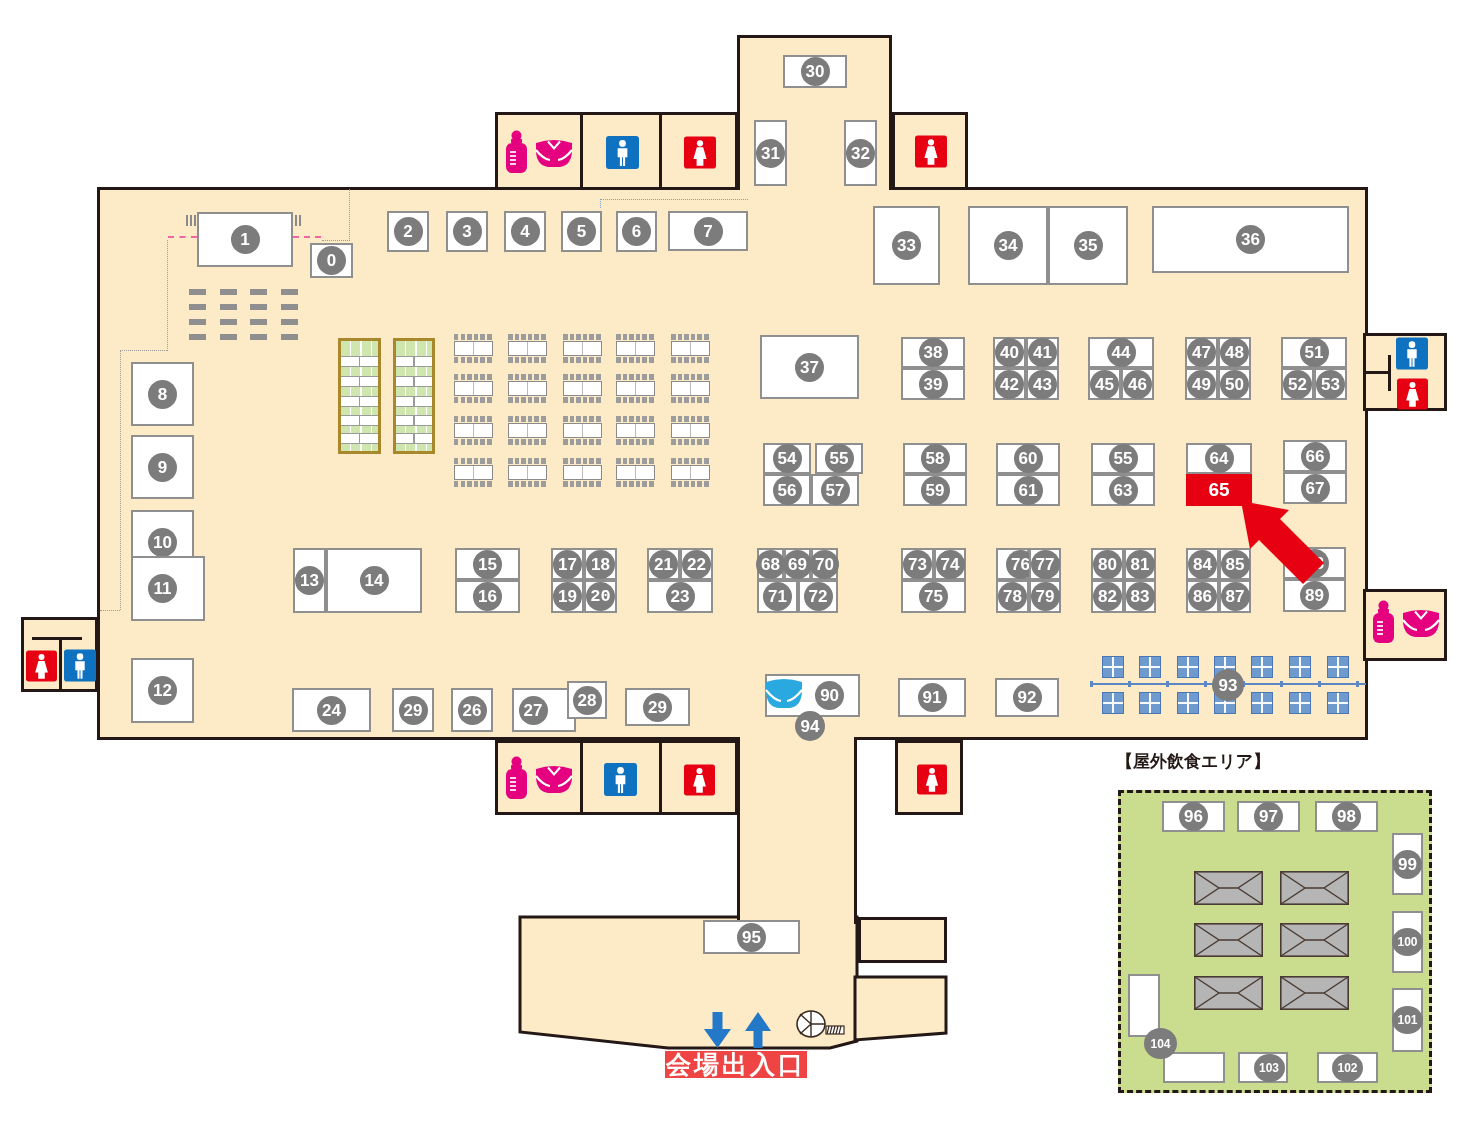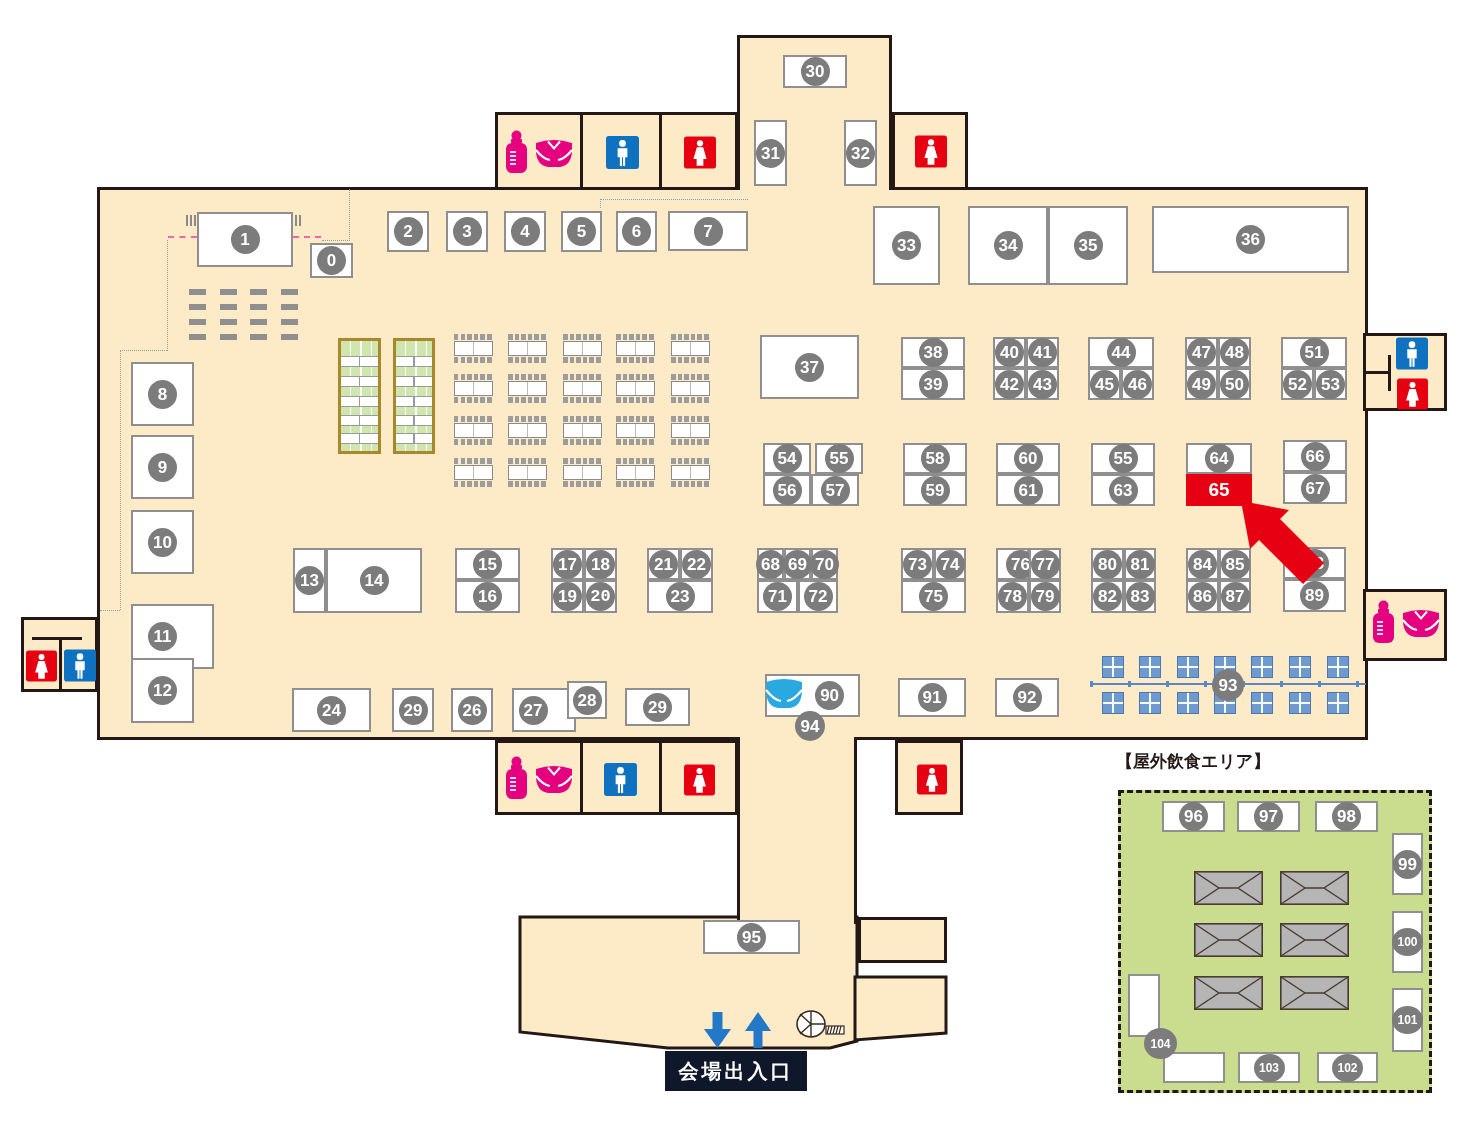--- a/index.html
+++ b/index.html
@@ -16,22 +16,22 @@
        background:repeating-linear-gradient(90deg,#cfe6ae 0 9px,#ffffff 9px 10.5px);}
   .matbar{position:absolute;left:0;right:0;height:9px;background:#fff;border-top:1px solid #9a9a9a;border-bottom:1px solid #9a9a9a;
        background-image:linear-gradient(to right,transparent 48%,#9a9a9a 48%,#9a9a9a 52%,transparent 52%);}
   .chairs{position:absolute;height:6px;background:repeating-linear-gradient(90deg,#9c9c9c 0 4.5px,transparent 4.5px 6.6px);z-index:2;}
   .ctable{position:absolute;height:15px;background:#fff;border:1.5px solid #8a8a8a;box-sizing:border-box;z-index:2;
        background-image:linear-gradient(to right,transparent 48%,#bbb 48%,#bbb 52%,transparent 52%);}
   .dashbar{position:absolute;width:17px;height:6px;background:#8f8f8f;z-index:2;}
   .btab{position:absolute;width:22px;height:22px;box-sizing:border-box;border:1px solid #4a76b8;z-index:2;
        background:linear-gradient(to right,transparent 0 44%,rgba(255,255,255,.95) 44% 56%,transparent 56%),
                   linear-gradient(to bottom,transparent 0 44%,rgba(255,255,255,.95) 44% 56%,transparent 56%),#6f9ace;}
-  #entrance-label{position:absolute;left:665px;top:1051px;width:142px;height:40px;background:#0f172a;color:#fff;
-       font-size:20px;font-weight:bold;display:flex;align-items:center;justify-content:center;letter-spacing:3px;z-index:5;}
+  #entrance-label{position:absolute;left:665px;top:1051px;width:142px;height:27px;background:#ef4444;color:#fff;
+       font-size:25px;font-weight:bold;display:flex;align-items:center;justify-content:center;letter-spacing:3px;z-index:5;}
   #outdoor-title{position:absolute;left:1116px;top:750px;font-size:17px;font-weight:bold;color:#231815;z-index:2;}
   #outdoor-area{position:absolute;left:1118px;top:790px;width:314px;height:303px;background:#cadd8e;border:3px dashed #231815;box-sizing:border-box;z-index:1;}
 </style>
 </head>
 <body>
 
 <div id="map">
 
   <div class="floor" style="left:97px;top:187px;width:1271px;height:553px;"></div>
   <div class="floor" style="left:737px;top:35px;width:155px;height:155px;border-bottom:none;z-index:2;"></div>
@@ -254,21 +254,21 @@
       </div>
       <div class="booth" style="left: 131px; top: 362px; width: 63px; height: 64px;">
         <span class="num" style="left: 15px; top: 15.5px;">8</span>
       </div>
       <div class="booth" style="left: 131px; top: 435px; width: 63px; height: 64px;">
         <span class="num" style="left: 15px; top: 15.5px;">9</span>
       </div>
       <div class="booth" style="left: 131px; top: 510px; width: 63px; height: 64px;">
         <span class="num" style="left: 15px; top: 15.5px;">10</span>
       </div>
-      <div class="booth" style="left: 131px; top: 604px; width: 83px; height: 65px;">
+      <div class="booth" style="left: 131px; top: 556px; width: 74px; height: 65px;">
         <span class="num" style="left: 15px; top: 16px;">11</span>
       </div>
       <div class="booth" style="left: 131px; top: 658px; width: 63px; height: 65px;">
         <span class="num" style="left: 15px; top: 16px;">12</span>
       </div>
       <div class="booth" style="left: 760px; top: 335px; width: 99px; height: 64px;">
         <span class="num" style="left: 33px; top: 15.5px;">37</span>
       </div>
       <div class="booth" style="left: 901px; top: 337px; width: 64px; height: 31px;">
         <span class="num" style="left: 15.5px; top: -1px;">38</span>
@@ -503,21 +503,21 @@
       </div>
       <div class="booth" style="left: 1392px; top: 911px; width: 31px; height: 62px;">
         <span class="num n3" style="left: -2px; top: 15px;">100</span>
       </div>
       <div class="booth" style="left: 1392px; top: 988px; width: 31px; height: 64px;">
         <span class="num n3" style="left: -2px; top: 16px;">101</span>
       </div>
       <div class="booth" style="left: 1317px; top: 1052px; width: 61px; height: 31px;">
         <span class="num n3" style="left: 13px; top: -0.5px;">102</span>
       </div>
-      <div class="booth" style="left: 1238px; top: 1052px; width: 62px; height: 31px;">
+      <div class="booth" style="left: 1238px; top: 1052px; width: 50px; height: 31px;">
         <span class="num n3" style="left: 13.5px; top: -0.5px;">103</span>
       </div>
       <div class="booth" style="left: 1128px; top: 974px; width: 32px; height: 63px;"></div>
       <div class="booth" style="left: 1163px; top: 1052px; width: 62px; height: 31px;"></div>
       <div class="num n3" style="left: 1144px; top: 1028px; width: 33px; height: 31px;">104</div>
     </div>
   <div id="facility-layer">
       <div class="fac" style="left: 503px; top: 130px; width: 72px; height: 44px;"><svg viewBox="0 0 72 44" width="100%" height="100%">
           <g fill="#e4007f">
             <circle cx="13.5" cy="5.5" r="5"></circle>

